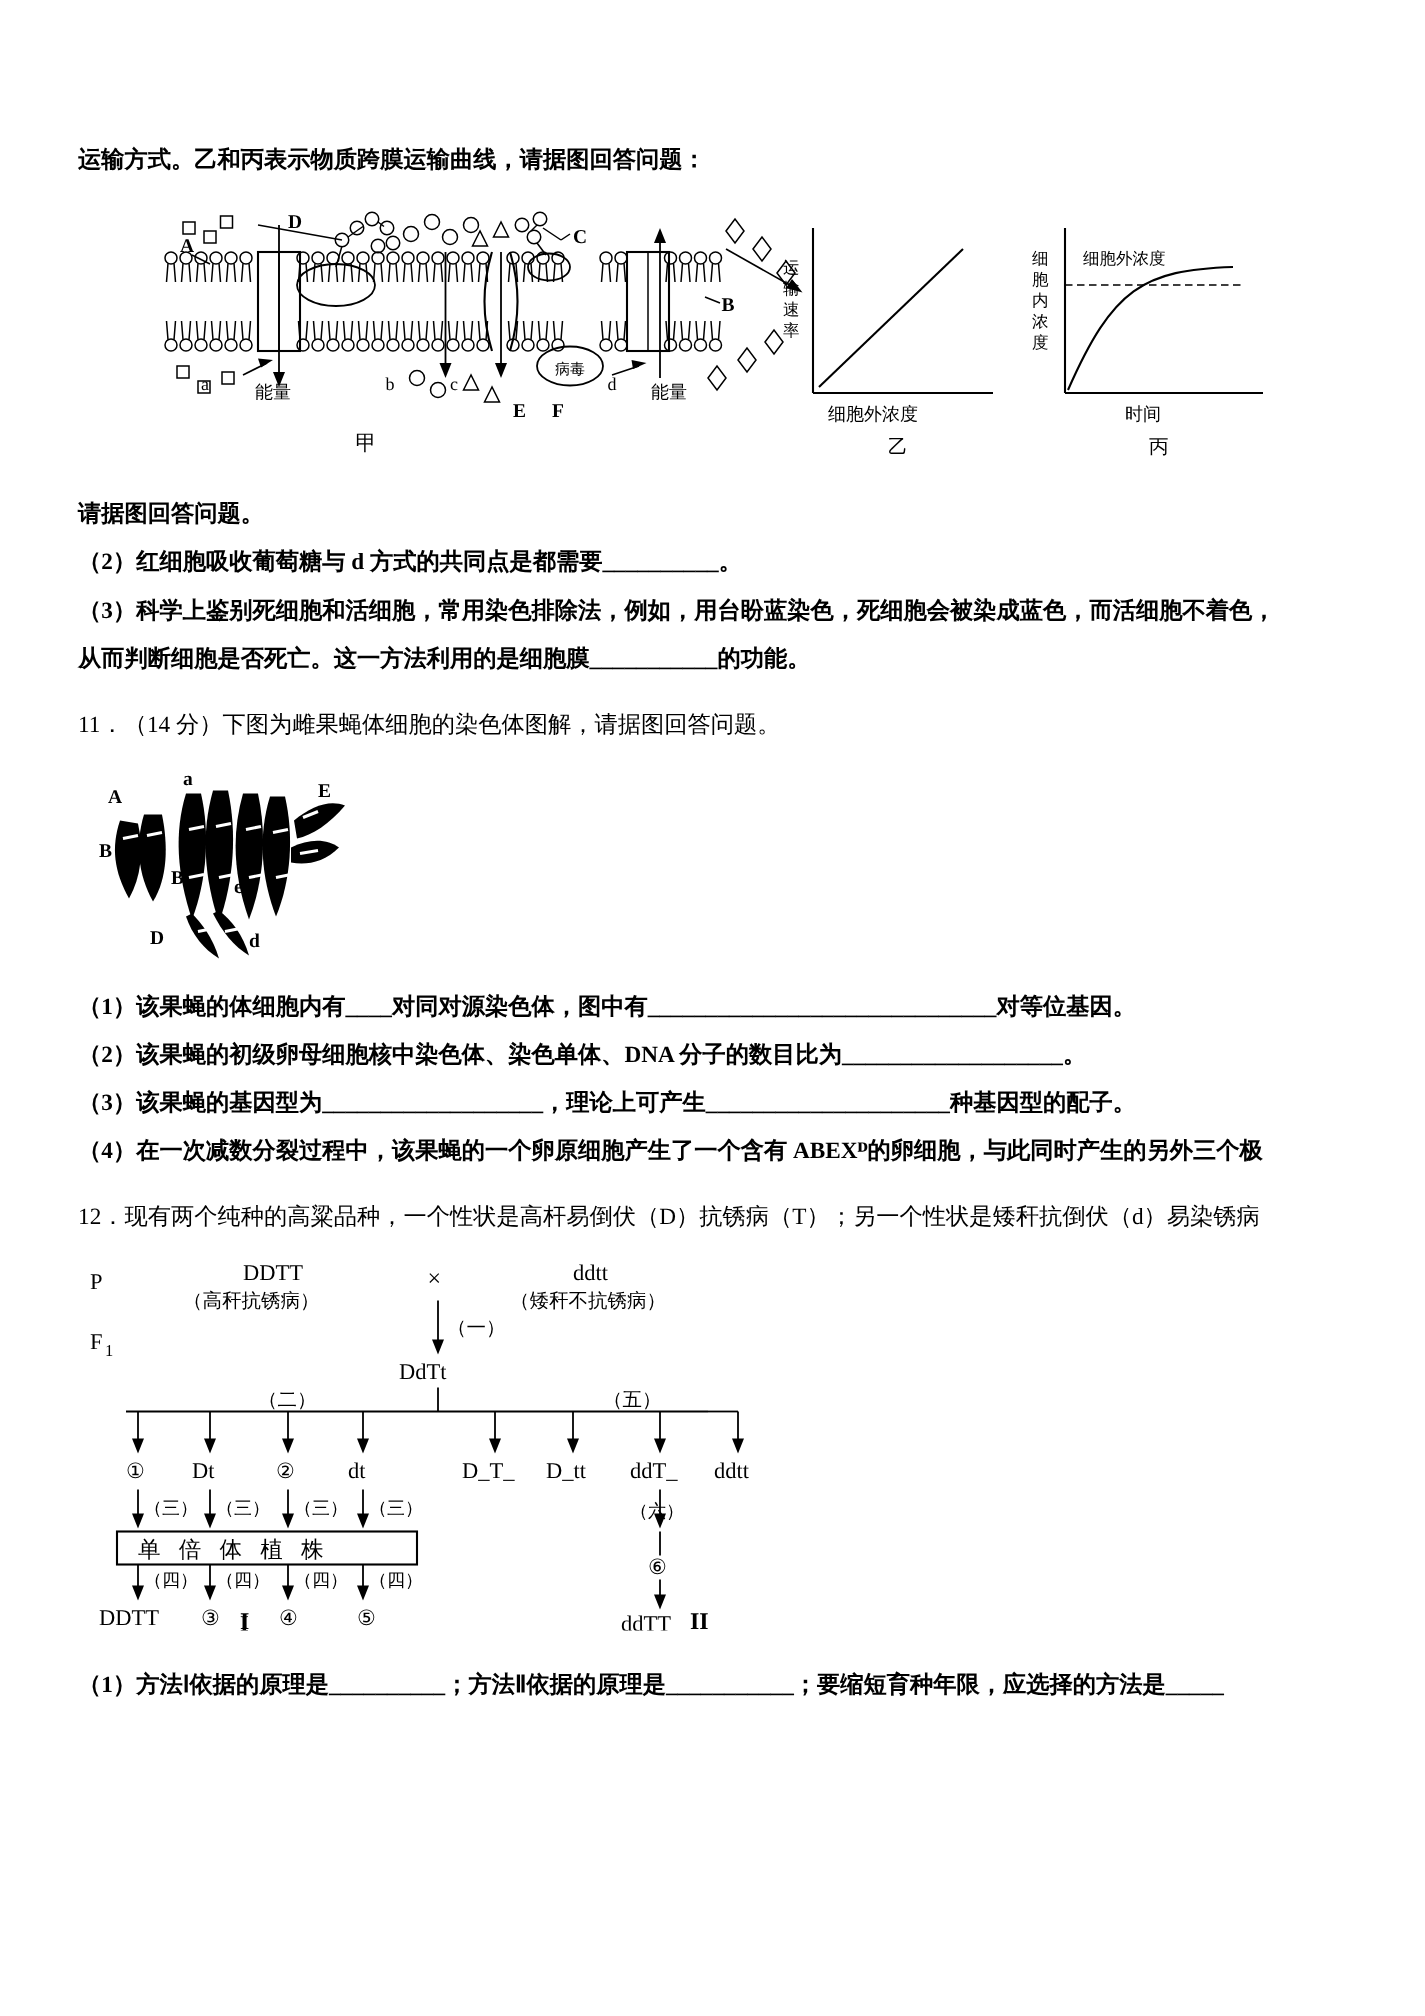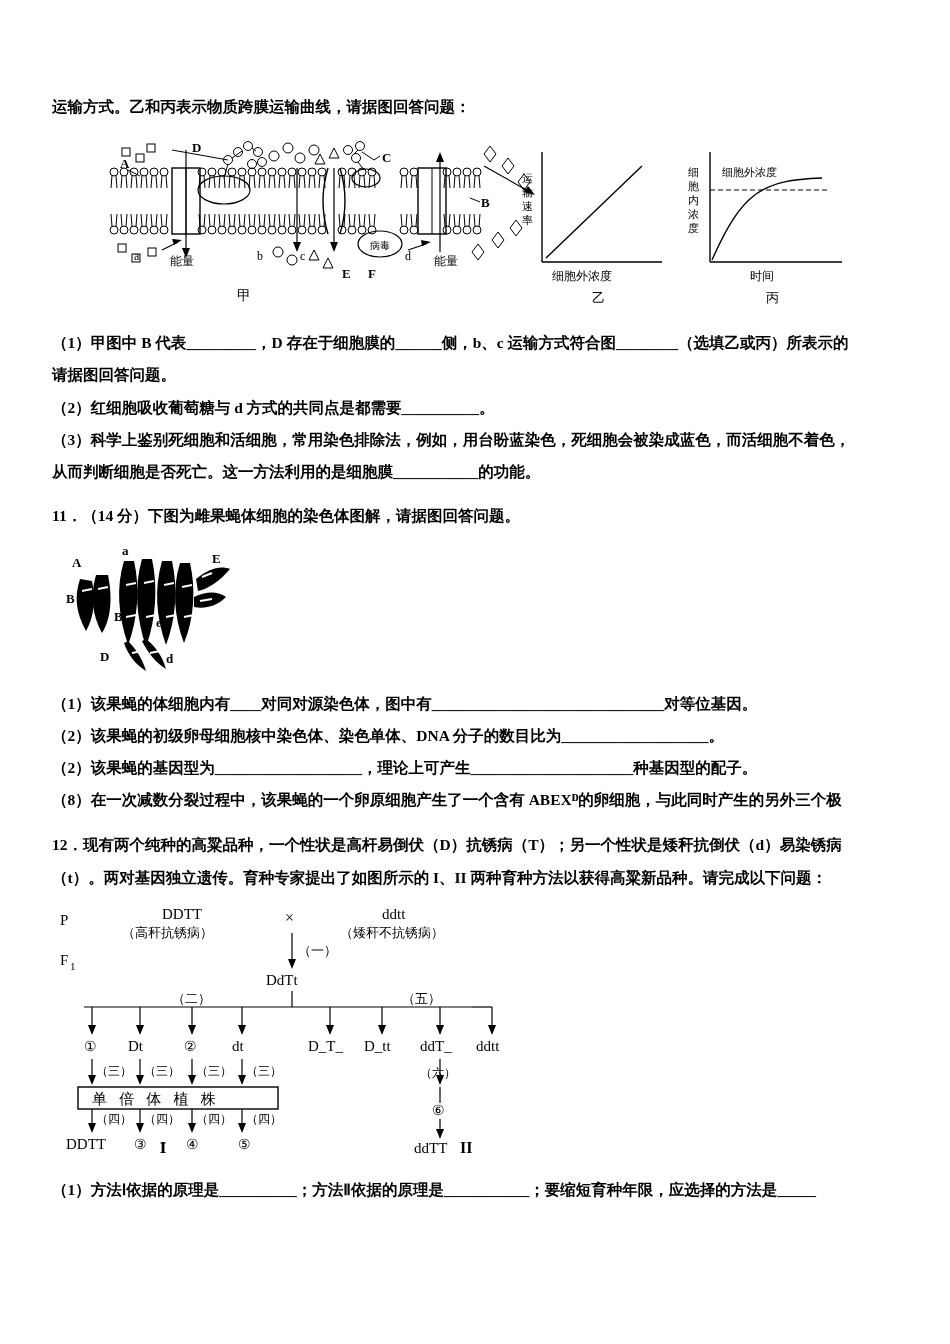--- a/index.html
+++ b/index.html
@@ -30,21 +30,21 @@
     font-size: 15.5px;
     line-height: 1.95;
     margin: 0 0 2px 0;
     text-align: justify;
     font-weight: bold;
   }
   .q-head {
     font-size: 15.5px;
     line-height: 1.9;
     margin: 14px 0 4px 0;
-    font-weight: bold;
+    font-weight: normal;
   }
 
   
   .fig1 {
     position: relative;
     width: 846px;
     height: 190px;
     margin: 10px 0 6px 0;
   }
   .fig1 svg { display: block; }
@@ -380,21 +380,20 @@
           <text x="6" y="52" font-size="11" font-family="'Liberation Sans',sans-serif">内</text>
           <text x="6" y="66" font-size="11" font-family="'Liberation Sans',sans-serif">浓</text>
           <text x="6" y="80" font-size="11" font-family="'Liberation Sans',sans-serif">度</text>
           <text x="40" y="24" font-size="11" font-family="'Liberation Sans',sans-serif">细胞外浓度</text>
           <text x="68" y="128" font-size="12" font-family="'Liberation Sans',sans-serif">时间</text>
           <text x="84" y="150" font-size="13" font-family="'Liberation Sans',sans-serif">丙</text>
         </g>
       </svg>
     </div>
 
-    <p class="para">（1）甲图中 B 代表_________，D 存在于细胞膜的______侧，b、c 运输方式符合图________（选填乙或丙）所表示的</p>
     <p class="para">请据图回答问题。</p>
     <p class="para">（2）红细胞吸收葡萄糖与 d 方式的共同点是都需要__________。</p>
     <p class="para">（3）科学上鉴别死细胞和活细胞，常用染色排除法，例如，用台盼蓝染色，死细胞会被染成蓝色，而活细胞不着色，</p>
     <p class="para">从而判断细胞是否死亡。这一方法利用的是细胞膜___________的功能。</p>
 
     <p class="q-head">11．（14 分）下图为雌果蝇体细胞的染色体图解，请据图回答问题。</p>
 
     <div class="fig2">
       <svg width="300" height="140" viewBox="0 0 300 140" xmlns="http://www.w3.org/2000/svg">
 
@@ -444,25 +443,24 @@
         <text x="4" y="64" font-size="13" font-weight="bold" font-family="'Liberation Serif',serif">B</text>
         <text x="52" y="82" font-size="13" font-weight="bold" font-family="'Liberation Serif',serif">B</text>
         <text x="94" y="88" font-size="13" font-weight="bold" font-family="'Liberation Serif',serif">e</text>
         <text x="38" y="122" font-size="13" font-weight="bold" font-family="'Liberation Serif',serif">D</text>
         <text x="104" y="124" font-size="13" font-weight="bold" font-family="'Liberation Serif',serif">d</text>
       </svg>
     </div>
 
     <p class="para">（1）该果蝇的体细胞内有____对同对源染色体，图中有______________________________对等位基因。</p>
     <p class="para">（2）该果蝇的初级卵母细胞核中染色体、染色单体、DNA 分子的数目比为___________________。</p>
-    <p class="para">（2）该果蝇的基因型为___________________，理论上可产生_____________________种基因型的配子。</p>
-    <p class="para">（8）在一次减数分裂过程中，该果蝇的一个卵原细胞产生了一个含有 ABEXᴰ的卵细胞，与此同时产生的另外三个极</p>
+    <p class="para">（3）该果蝇的基因型为___________________，理论上可产生_____________________种基因型的配子。</p>
+    <p class="para">（4）在一次减数分裂过程中，该果蝇的一个卵原细胞产生了一个含有 ABEXᴰ的卵细胞，与此同时产生的另外三个极</p>
 
     <p class="q-head">12．现有两个纯种的高粱品种，一个性状是高杆易倒伏（D）抗锈病（T）；另一个性状是矮秆抗倒伏（d）易染锈病</p>
-    <p class="para">（t）。两对基因独立遗传。育种专家提出了如图所示的 I、II 两种育种方法以获得高粱新品种。请完成以下问题：</p>
 
     <div class="fig3">
       <svg width="846" height="250" viewBox="0 0 846 250" xmlns="http://www.w3.org/2000/svg">
         <g font-family="'Liberation Serif',serif" font-size="14">
 
           <text x="8" y="22" font-size="15">P</text>
           <text x="110" y="16" font-size="15">DDTT</text>
           <text x="70" y="34" font-size="13" font-family="'Liberation Sans',sans-serif">（高秆抗锈病）</text>
           <text x="233" y="20" font-size="16">×</text>
           <text x="330" y="16" font-size="15">ddtt</text>

